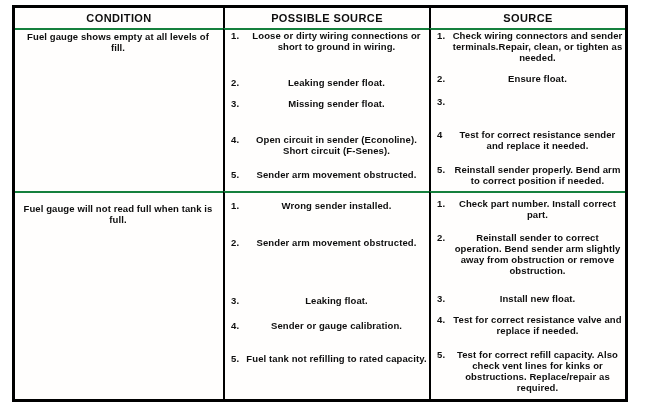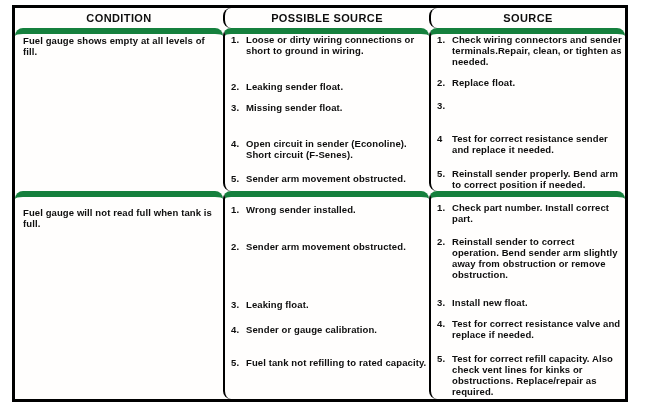--- a/index.html
+++ b/index.html
@@ -11,23 +11,23 @@
     color:#0e0e0e;
   }
   .tbl{
     position:absolute;left:12px;top:5px;width:616px;height:397px;
     border:3px solid #000;box-sizing:border-box;
     display:grid;
     grid-template-columns:208px 206px 1fr;
     grid-template-rows:20px 163px 1fr;
     background:#fffefd;
   }
-  .cell{position:relative;box-sizing:border-box;overflow:hidden;border-radius:8px;}
+  .cell{position:relative;box-sizing:border-box;overflow:hidden;}
   .bl{border-left:2px solid #000;}
-  .bt{border-top:6px solid #15803d;}
+  .bt{border-top:2px solid #15803d;text-align:center;}
   .hdr{
     display:flex;align-items:center;justify-content:center;
     font-size:11px;font-weight:700;letter-spacing:0.4px;
   }
   .cond{
     font-size:9.5px;font-weight:700;line-height:11px;
     padding:1px 10px 0 8px;letter-spacing:0.1px;
   }
   .cond.r2{padding-top:10px;}
   .it{
@@ -79,21 +79,21 @@
     </div>
   </div>
 
   <div class="cell bt bl">
     <div class="it" style="top:0px">
       <span class="num">1.</span>
       <span>Check wiring connectors and sender terminals.Repair, clean, or tighten as needed.</span>
     </div>
     <div class="it" style="top:43px">
       <span class="num">2.</span>
-      <span>Replace float.</span>
+      <span>Ensure float.</span>
     </div>
     <div class="it" style="top:66px">
       <span class="num">3.</span>
     </div>
     <div class="it" style="top:99px">
       <span class="num">4</span>
       <span>Test for correct resistance sender and replace it needed.</span>
     </div>
     <div class="it" style="top:134px">
       <span class="num">5.</span>

